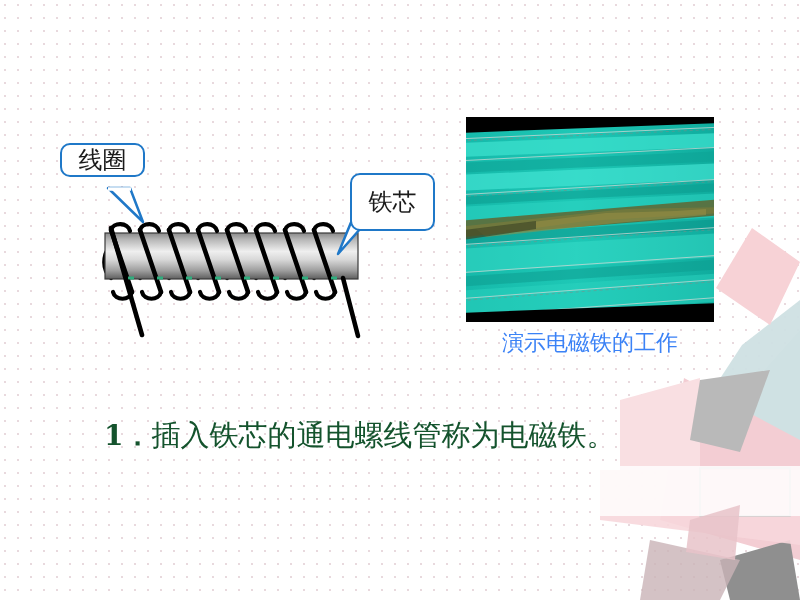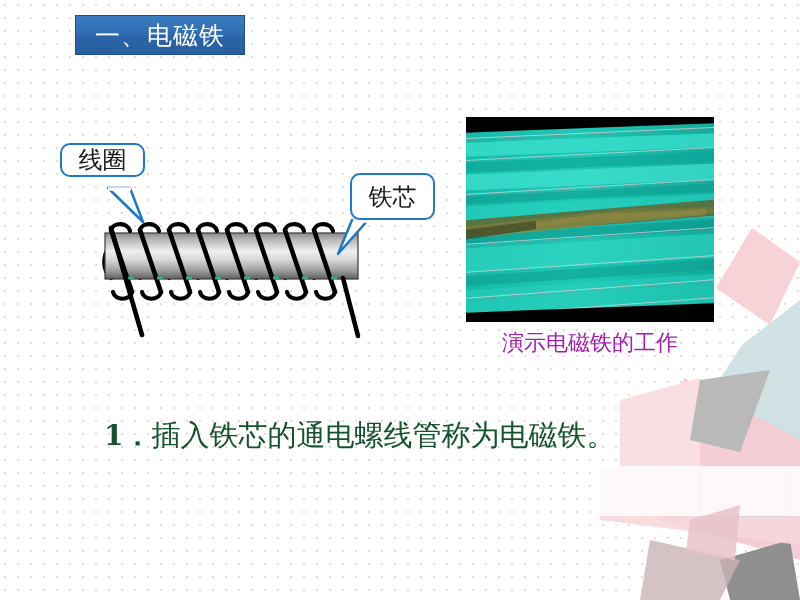--- a/index.html
+++ b/index.html
@@ -81,21 +81,21 @@
     z-index: 7;
   }
   .callout .txt {
     color: #1a1a1a;
     font-size: 24px;
     line-height: 1;
     white-space: nowrap;
     font-family: "DejaVu Sans", "Liberation Sans", sans-serif;
   }
   #callout-coil   { left: 60px;  top: 143px; width: 85px; height: 34px; }
-  #callout-core   { left: 350px; top: 173px; width: 85px; height: 47px; }
+  #callout-core   { left: 350px; top: 173px; width: 85px; height: 58px; }
 
   
   #tail-layer {
     position: absolute;
     inset: 0;
     z-index: 7;
     pointer-events: none;
   }
 
   
@@ -125,21 +125,21 @@
 
   #video-caption {
     position: absolute;
     left: 466px;
     top: 331px;
     width: 248px;
     text-align: center;
     z-index: 6;
   }
   #video-caption .txt {
-    color: #a21caf;
+    color: #3b82f6;
     font-size: 22px;
     line-height: 1.1;
     white-space: nowrap;
     font-family: "DejaVu Sans", "Liberation Sans", sans-serif;
   }
 
   
   #body-text {
     position: absolute;
     left: 104px;
@@ -186,23 +186,20 @@
       <polygon points="600,470 800,470 800,545 600,520" fill="#f7d7db" opacity="0.9"></polygon>
 
       <rect x="700" y="468" width="90" height="48" fill="none" stroke="#cfcfcf" stroke-width="1.5"></rect>
 
       <rect x="600" y="466" width="200" height="50" fill="#ffffff" opacity="0.82"></rect>
 
       <polygon points="690,520 740,505 735,560 686,552" fill="#e8c3c9" opacity="0.85"></polygon>
     </svg>
   </div>
 
-  <div id="title-banner">
-    <span class="txt">一、电磁铁</span>
-  </div>
 
   <div id="solenoid">
     <svg width="300" height="140" viewBox="0 0 300 140" xmlns="http://www.w3.org/2000/svg">
       <defs>
         <linearGradient id="coreGrad" x1="0" y1="0" x2="0" y2="1">
           <stop offset="0%" stop-color="#8a8a8a"></stop>
           <stop offset="14%" stop-color="#b6b6b6"></stop>
           <stop offset="40%" stop-color="#efefef"></stop>
           <stop offset="58%" stop-color="#d8d8d8"></stop>
           <stop offset="82%" stop-color="#9d9d9d"></stop>

